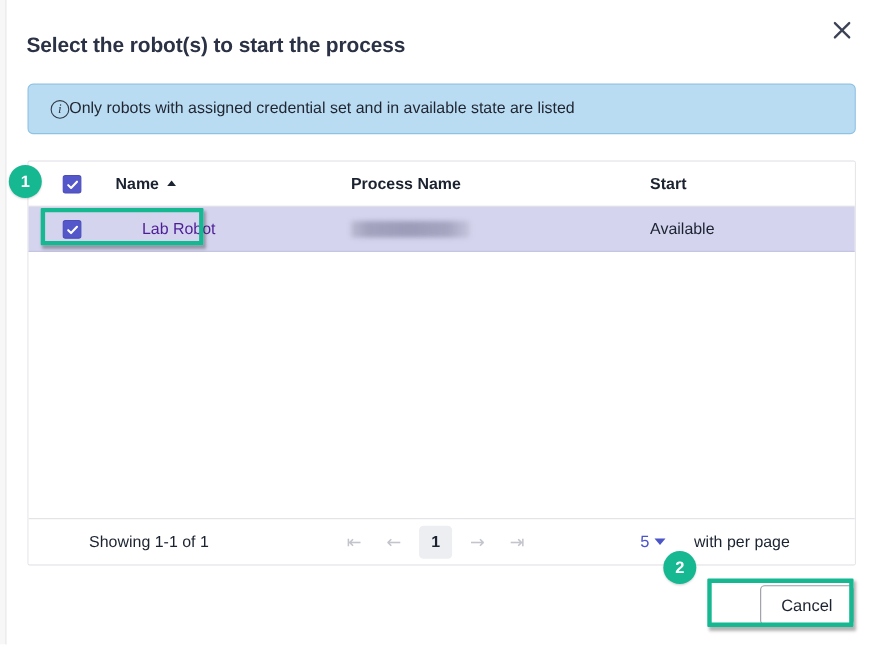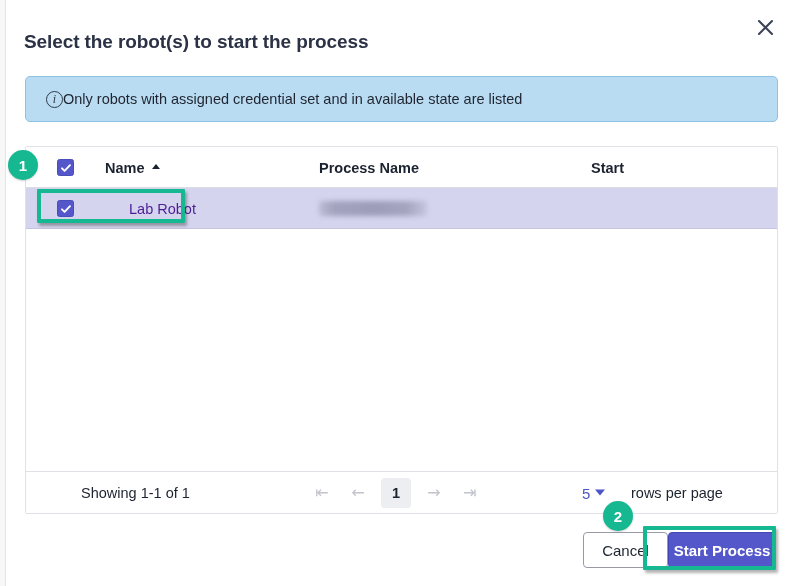--- a/index.html
+++ b/index.html
@@ -361,47 +361,47 @@
       <div class="table-row">
         <div class="cbox cbox-row">
           <svg width="12" height="12" viewBox="0 0 12 12" aria-hidden="true">
             <path d="M2 6.3 L4.6 8.9 L10 3.2" stroke="#ffffff" stroke-width="1.9" fill="none" stroke-linecap="round" stroke-linejoin="round"></path>
           </svg>
         </div>
         <div class="td td-name">Lab Robot</div>
         <div class="td td-machine">
           <span class="redacted"></span>
         </div>
+        <div class="td td-state">Available</div>
       </div>
 
       <div class="table-body-empty"></div>
 
       <div class="table-footer">
         <div class="showing-text">Showing 1-1 of 1</div>
 
         <div class="pager">
           <div class="pager-btn">⇤</div>
           <div class="pager-btn">←</div>
           <div class="pager-page">1</div>
           <div class="pager-btn">→</div>
           <div class="pager-btn">⇥</div>
         </div>
 
         <div class="rows-select">
           <span class="rows-value">5</span>
           <span class="rows-caret"></span>
         </div>
-        <div class="rows-label">rows per page</div>
+        <div class="rows-label">with per page</div>
       </div>
 
     </div>
 
     <div class="actions">
       <button class="btn-cancel">Cancel</button>
-      <button class="btn-start">Start Process</button>
     </div>
 
   </div>
 
   <div class="anno-box anno-box-row"></div>
   <div class="anno-box anno-box-btn"></div>
   <div class="anno-badge anno-badge-1">1</div>
   <div class="anno-badge anno-badge-2">2</div>
 
 </div>

